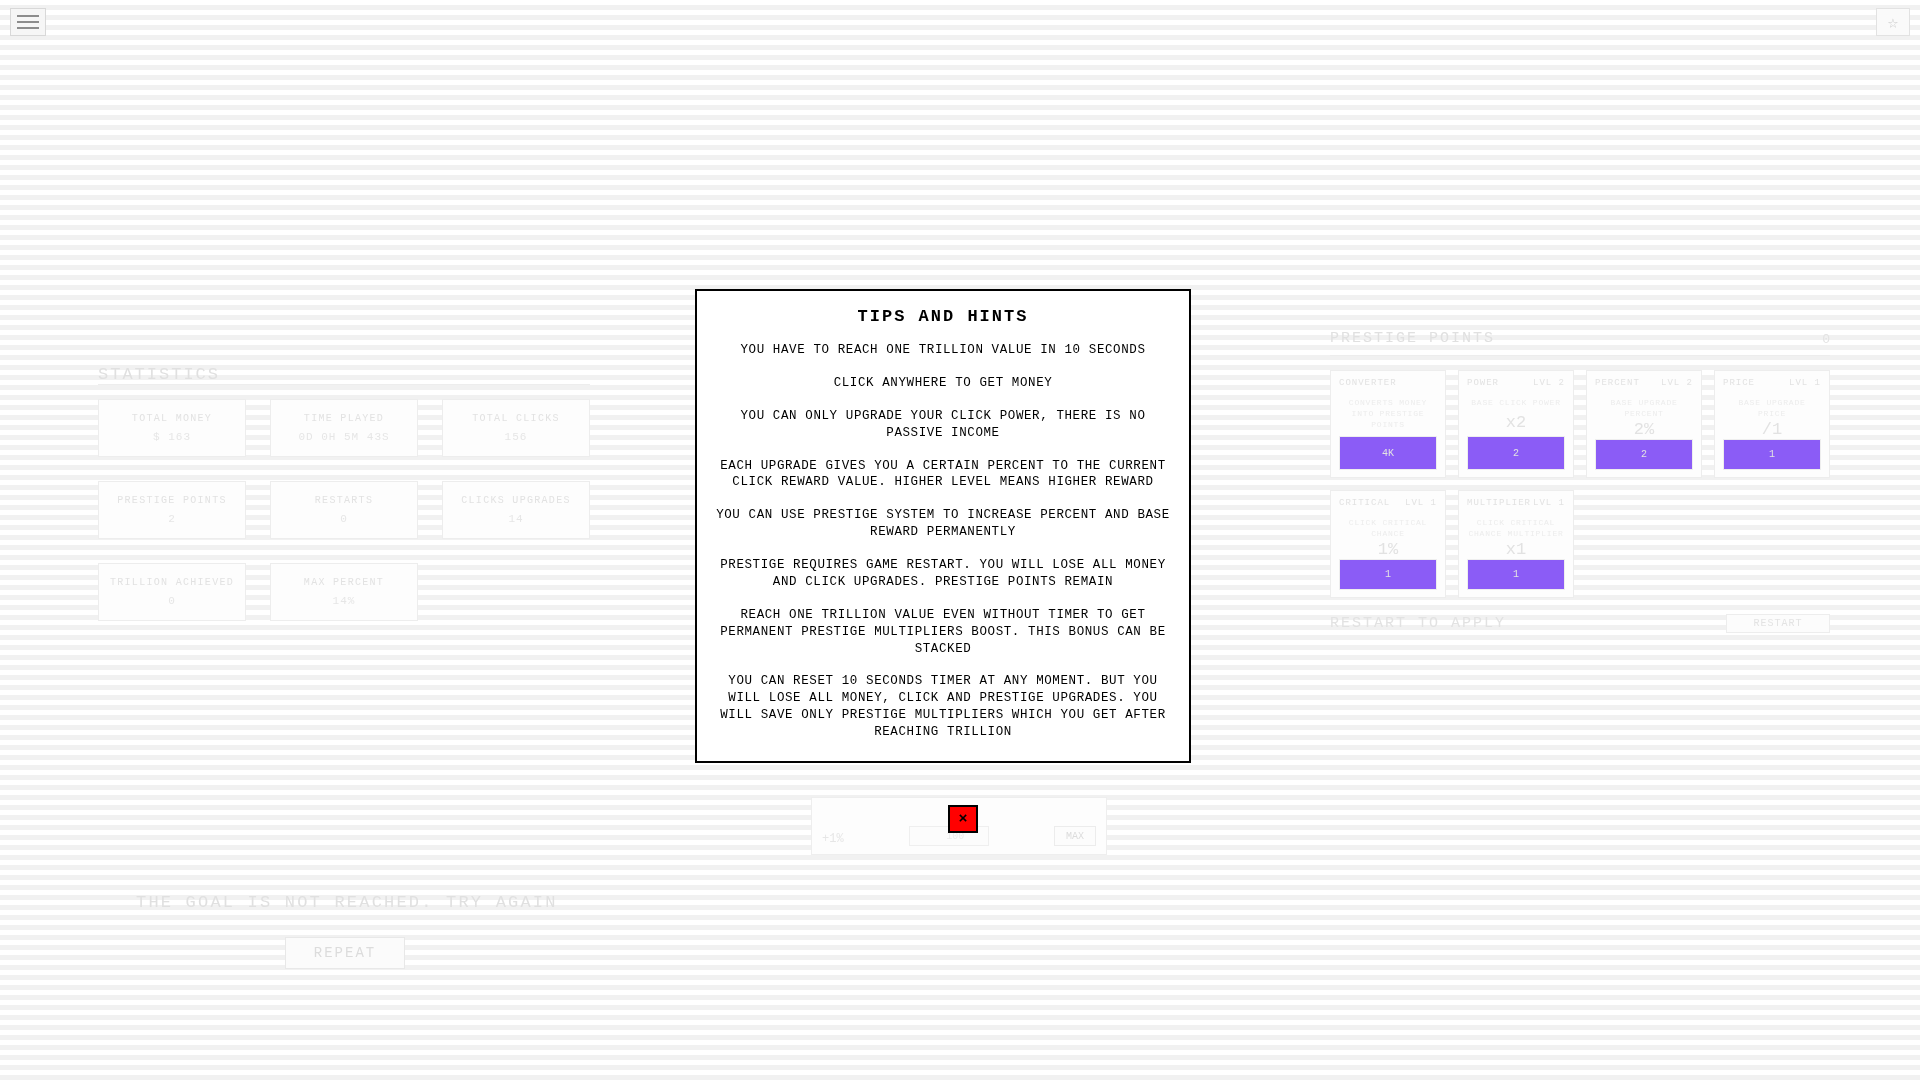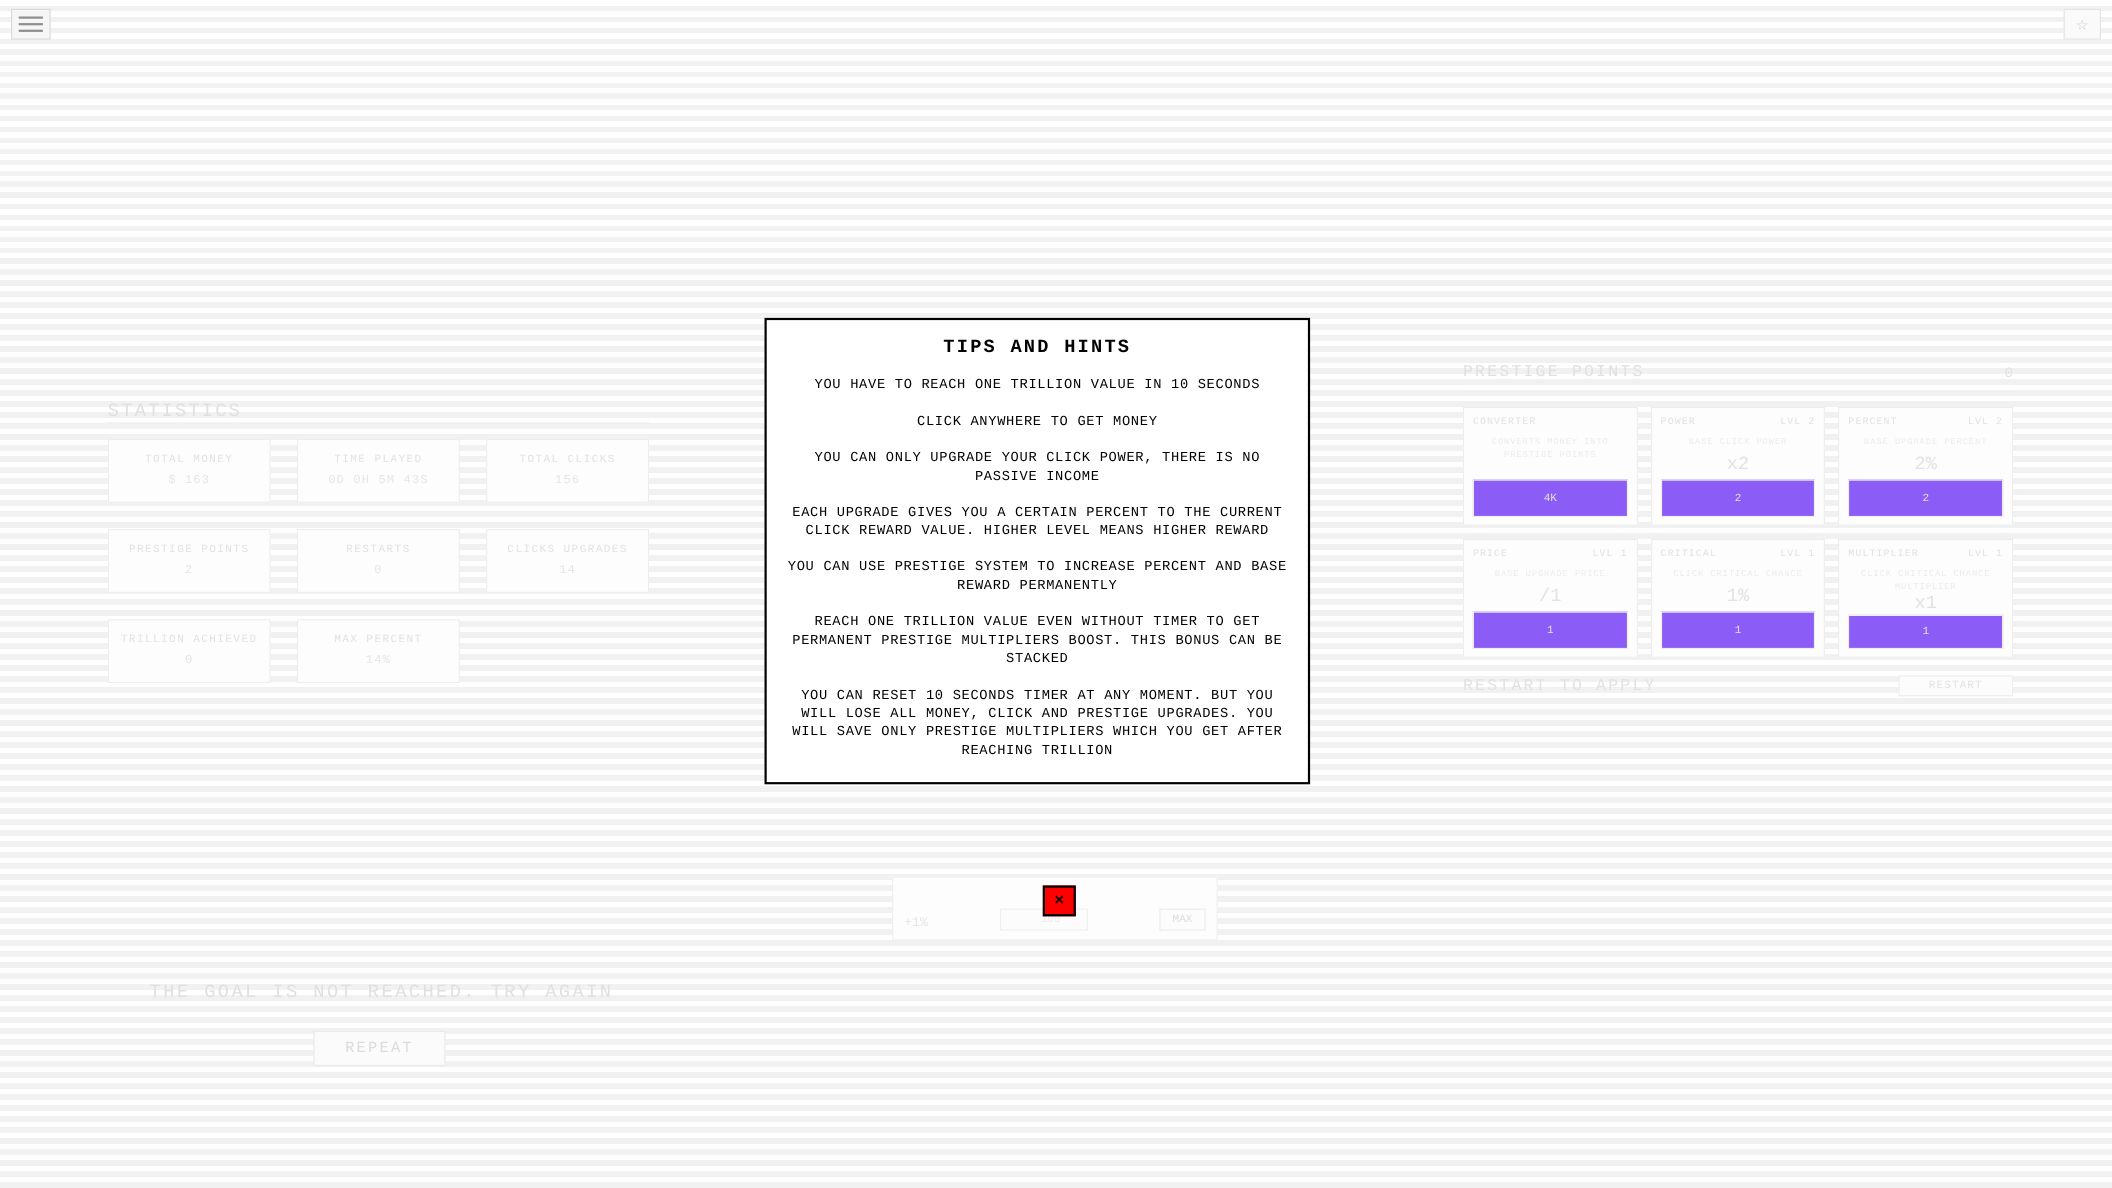--- a/index.html
+++ b/index.html
@@ -128,21 +128,21 @@
     font-size: 15px;
     letter-spacing: 2px;
     color: #e0e0e0;
   }
   #prestige .pp-value {
     font-size: 13px;
     color: #e3e3e3;
   }
   .up-grid {
     display: grid;
-    grid-template-columns: repeat(3, 1fr);
+    grid-template-columns: repeat(4, 1fr);
     gap: 12px;
   }
   .up-card {
     border: 1px solid #ededed;
     background: #fdfdfd;
     height: 108px;
     padding: 7px 8px;
     display: flex; flex-direction: column;
   }
   .up-card .top {
@@ -405,18 +405,19 @@
     <div class="max-btn">MAX</div>
   </div>
 
   <div id="modal">
     <h1>TIPS AND HINTS</h1>
     <div class="tip">YOU HAVE TO REACH ONE TRILLION VALUE IN 10 SECONDS</div>
     <div class="tip">CLICK ANYWHERE TO GET MONEY</div>
     <div class="tip">YOU CAN ONLY UPGRADE YOUR CLICK POWER, THERE IS NO PASSIVE INCOME</div>
     <div class="tip">EACH UPGRADE GIVES YOU A CERTAIN PERCENT TO THE CURRENT CLICK REWARD VALUE. HIGHER LEVEL MEANS HIGHER REWARD</div>
     <div class="tip">YOU CAN USE PRESTIGE SYSTEM TO INCREASE PERCENT AND BASE REWARD PERMANENTLY</div>
+    <div class="tip">PRESTIGE REQUIRES GAME RESTART. YOU WILL LOSE ALL MONEY AND CLICK UPGRADES. PRESTIGE POINTS REMAIN</div>
     <div class="tip">REACH ONE TRILLION VALUE EVEN WITHOUT TIMER TO GET PERMANENT PRESTIGE MULTIPLIERS BOOST. THIS BONUS CAN BE STACKED</div>
     <div class="tip">YOU CAN RESET 10 SECONDS TIMER AT ANY MOMENT. BUT YOU WILL LOSE ALL MONEY, CLICK AND PRESTIGE UPGRADES. YOU WILL SAVE ONLY PRESTIGE MULTIPLIERS WHICH YOU GET AFTER REACHING TRILLION</div>
   </div>
   <div id="modal-close">×</div>
 
 </div>
 
 </body></html>

